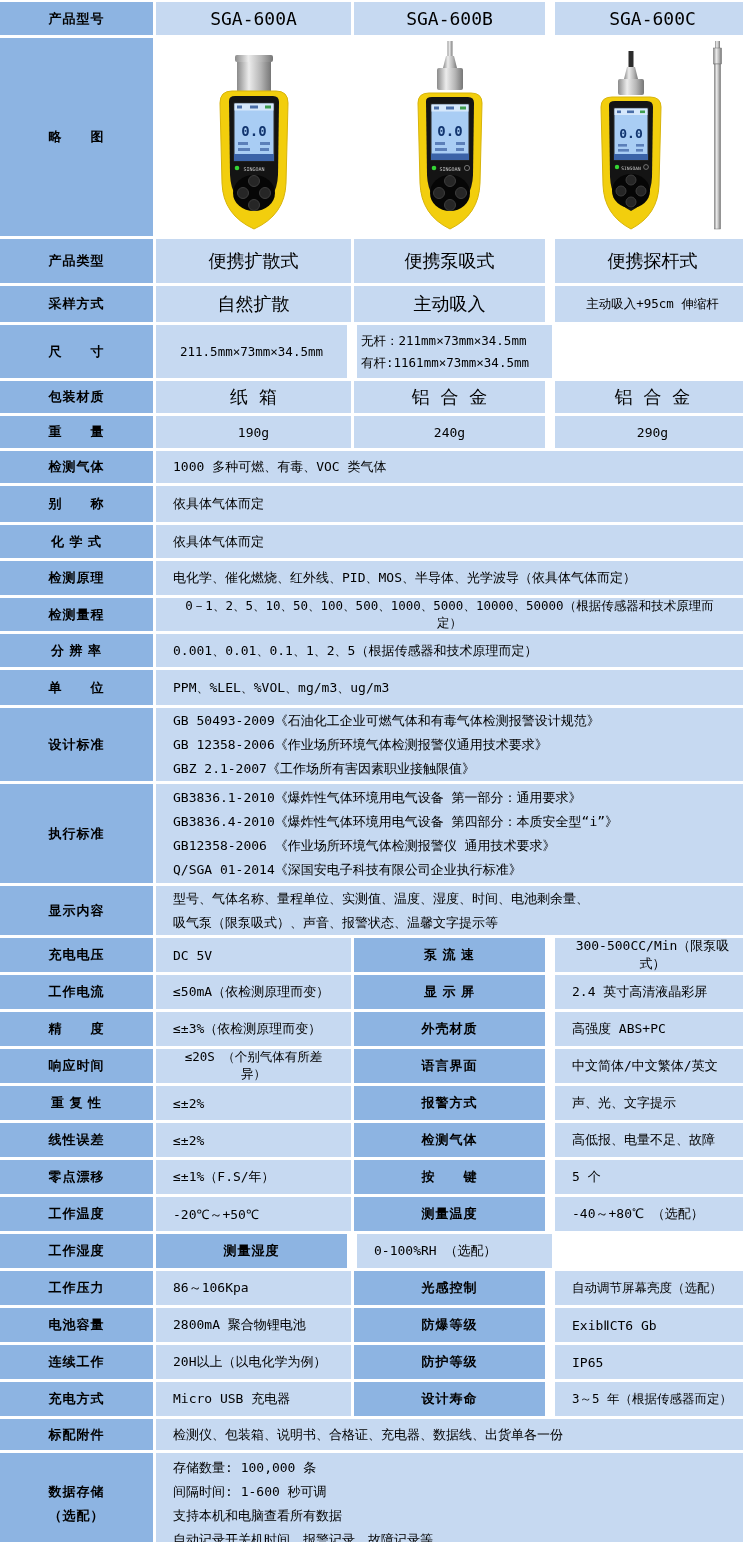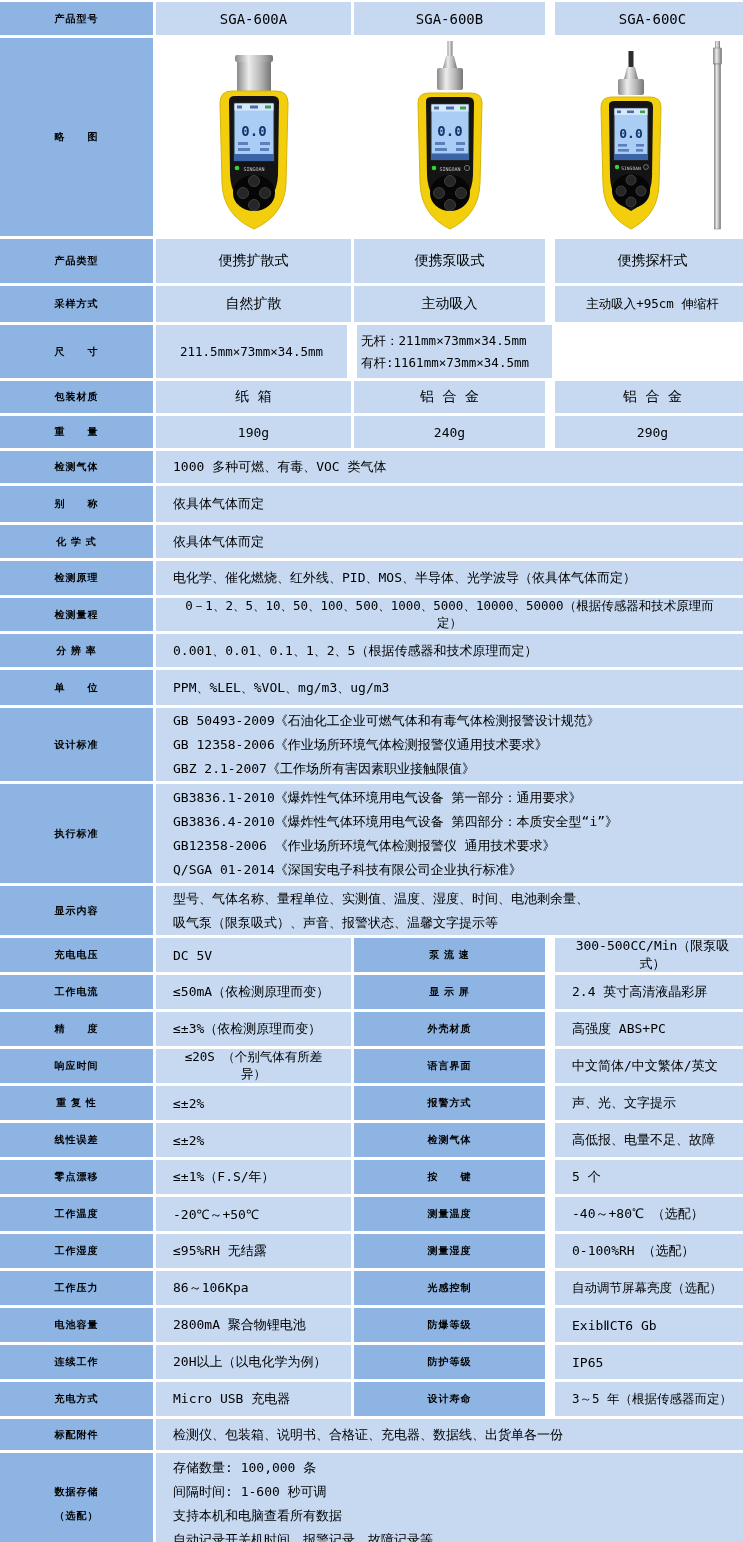--- a/index.html
+++ b/index.html
@@ -1,34 +1,34 @@
 <!DOCTYPE html>
 <html><head>
 <meta charset="utf-8">
 <style>
   html,body{margin:0;padding:0;background:#fff;}
   body{width:743px;font-family:"Liberation Sans",sans-serif;color:#000;}
   .tbl{display:flex;flex-direction:column;gap:3px;padding:2px 0 2px 0;}
   .row{display:flex;gap:3px;}
   .cell{box-sizing:border-box;display:flex;align-items:center;overflow:hidden;}
-  .label{background:#8DB4E2;justify-content:center;text-align:center;font-weight:bold;font-size:10px;letter-spacing:1px;}
+  .label{background:#8DB4E2;justify-content:center;text-align:center;font-weight:bold;font-size:13px;letter-spacing:1px;}
   .val{background:#C6D9F1;font-size:13px;font-family:"DejaVu Sans Mono","Liberation Sans",sans-serif;}
   .w-l{width:153px;flex:none;}
   .w-a{width:195px;flex:none;}
   .w-b{width:191px;flex:none;}
   .w-c{width:195px;flex:none;margin-left:7px;}
   .w-full{flex:1;}
   .center{justify-content:center;text-align:center;}
   .left{padding:0 17px;justify-content:flex-start;text-align:center;}
   .col{flex-direction:column;justify-content:center;align-items:flex-start;}
   .col > div{line-height:24px;white-space:nowrap;}
   .tight > div{line-height:22px;}
   .imgcell{background:#fff;justify-content:center;}
   .mono{font-family:"DejaVu Sans Mono","Liberation Mono",monospace;}
-  .fs14{font-size:14px;}
+  .fs14{font-size:18px;}
   .fs12{font-size:12.5px;}
   svg text{font-family:"DejaVu Sans Mono",monospace;}
 </style>
 </head>
 <body>
 
 <div class="tbl">
 
   <div class="row" style="height:33px">
     <div class="cell label w-l">产品型号</div>
@@ -284,21 +284,20 @@
     <div class="cell val w-c left">5 个</div>
   </div>
   <div class="row" style="height:34px">
     <div class="cell label w-l">工作温度</div>
     <div class="cell val w-a left">-20℃～+50℃</div>
     <div class="cell label w-b">测量温度</div>
     <div class="cell val w-c left">-40～+80℃ （选配）</div>
   </div>
   <div class="row" style="height:34px">
     <div class="cell label w-l">工作湿度</div>
-    <div class="cell val w-a left">≤95%RH 无结露</div>
     <div class="cell label w-b">测量湿度</div>
     <div class="cell val w-c left">0-100%RH （选配）</div>
   </div>
   <div class="row" style="height:34px">
     <div class="cell label w-l">工作压力</div>
     <div class="cell val w-a left">86～106Kpa</div>
     <div class="cell label w-b">光感控制</div>
     <div class="cell val w-c left fs12">自动调节屏幕亮度（选配）</div>
   </div>
   <div class="row" style="height:34px">

